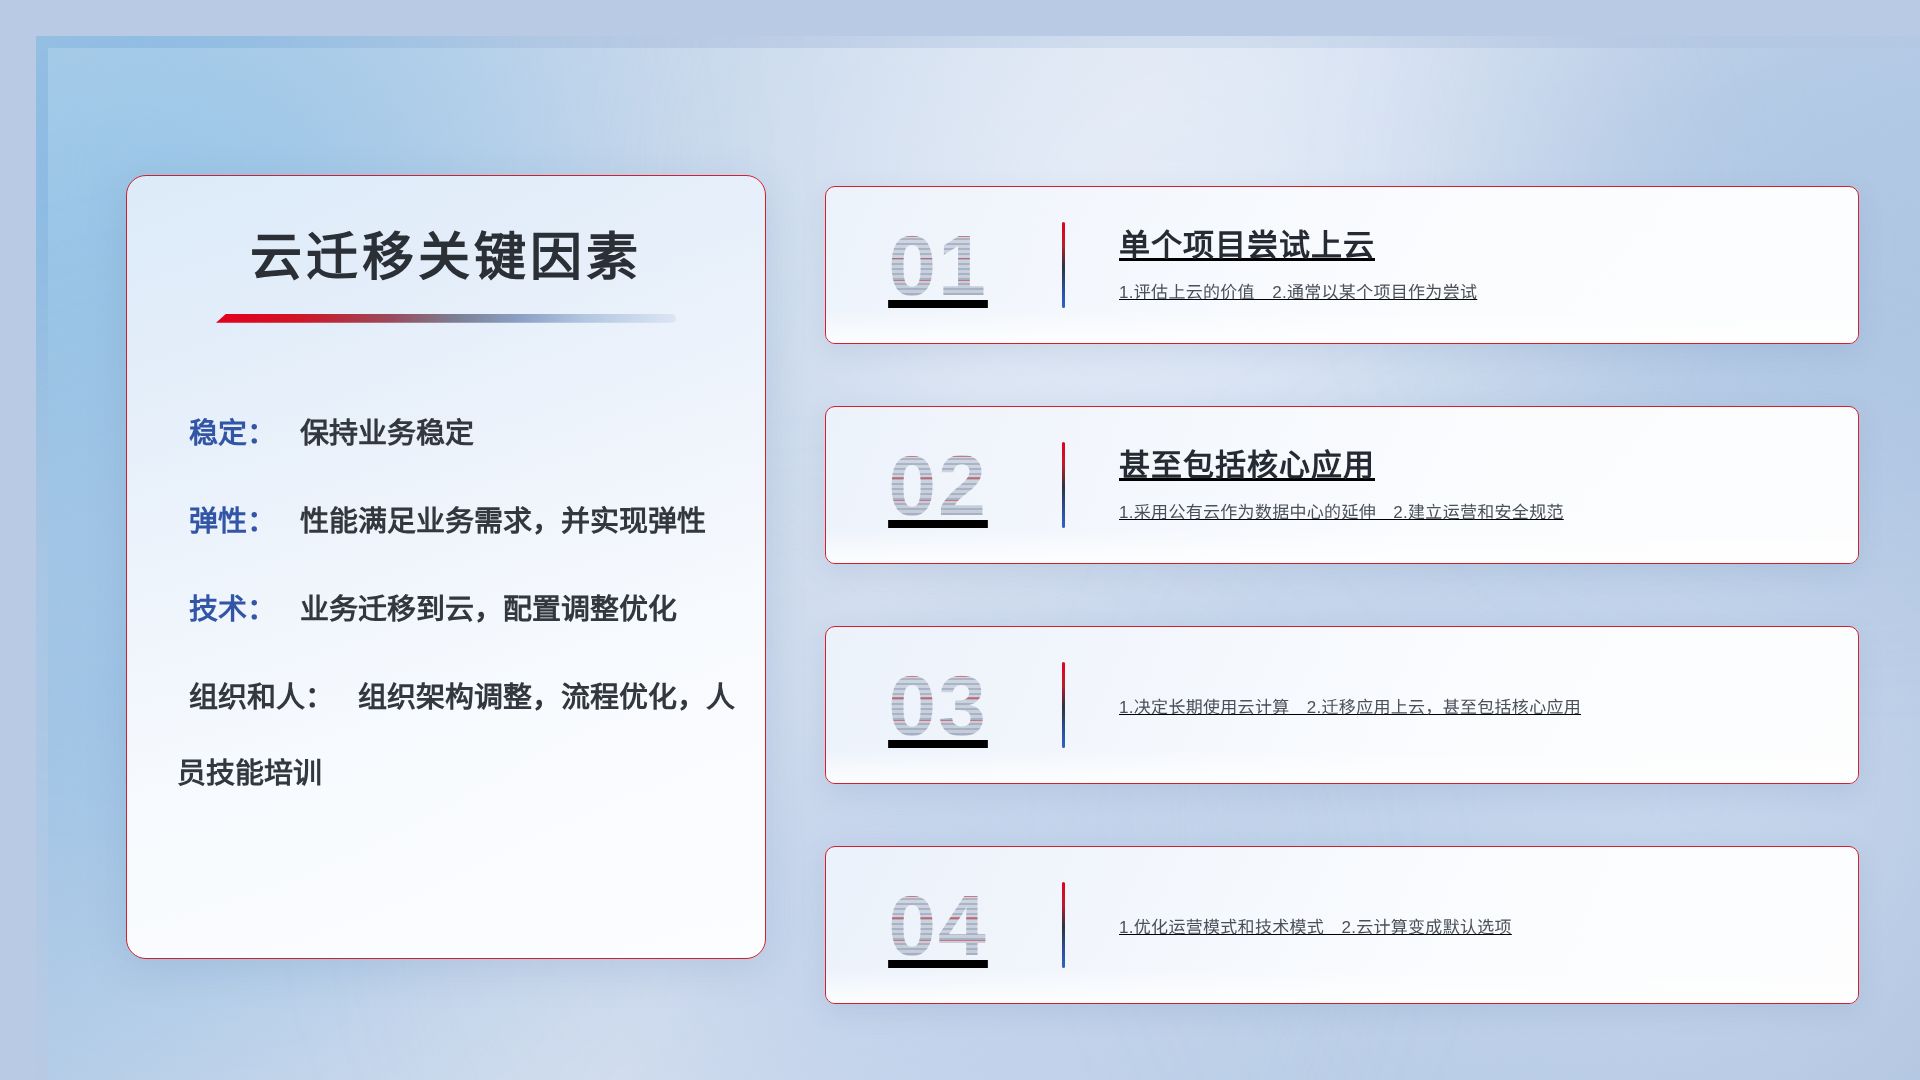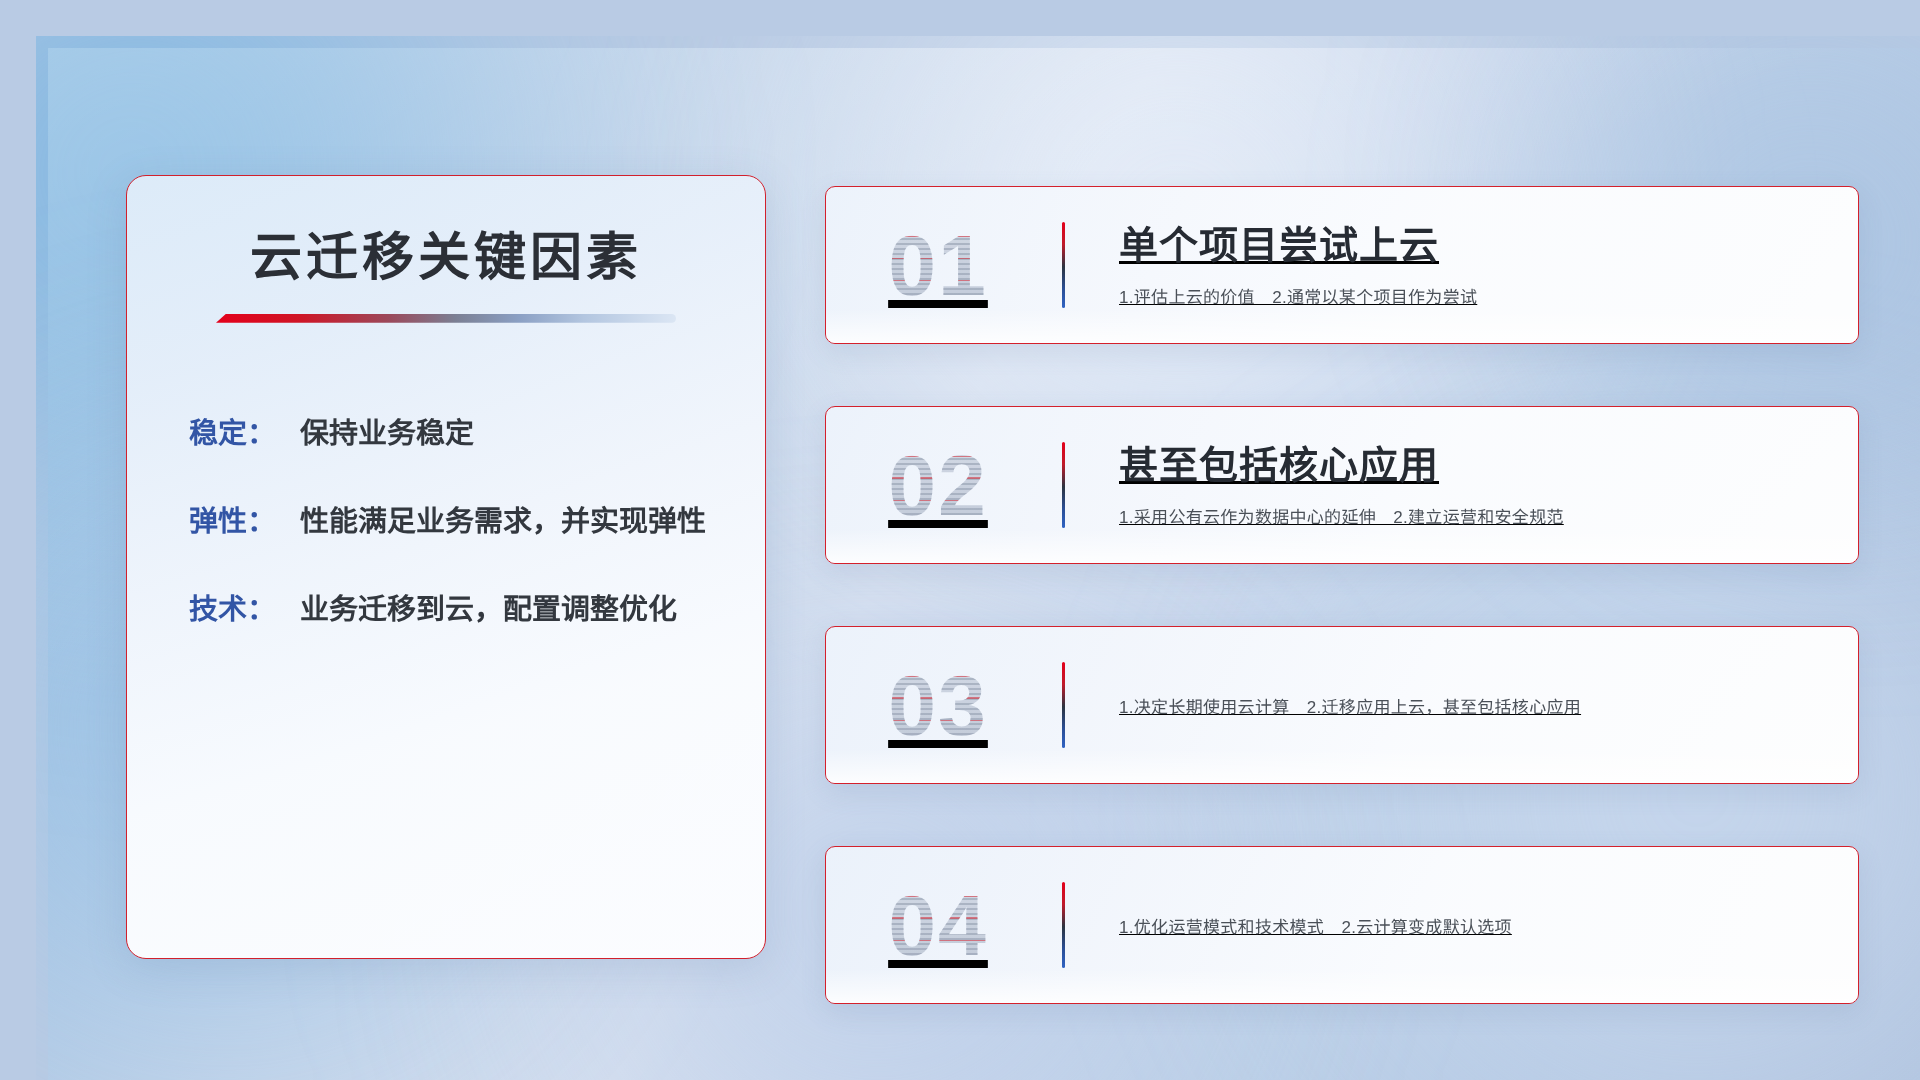--- a/index.html
+++ b/index.html
@@ -133,21 +133,21 @@
         rgba(255,255,255,0) 1.5px, rgba(255,255,255,0) 22px);
     font:inherit; letter-spacing:inherit;
   }
   .card-div{
     width:3px; height:86px; flex:none; margin-right:30px;
     background:linear-gradient(180deg,#e3001b 0%,#c01a2a 26%,#2c3440 52%,#2b4f96 78%,#2f63c4 100%);
     border-radius:2px;
   }
   .card-body{ flex:1; padding-right:34px; }
   .card-title{
-    font-size:39px; font-weight:700; color:#262b33;
+    font-size:31px; font-weight:700; color:#262b33;
     letter-spacing:1px; line-height:1.25;
   }
   .card-sub{
     margin-top:12px;
     font-size:17px; color:#4a5058; letter-spacing:.3px;
   }
 </style>
 </head>
 <body>
 
@@ -162,20 +162,21 @@
   <div class="sheen"></div>
 </div>
 
 <section id="left-panel">
   <h1 class="panel-title">云迁移关键因素</h1>
   <div class="panel-rule"></div>
   <div class="factors" id="factor-list">
       <div class="factor"><span class="k">稳定：</span><span>保持业务稳定</span></div>
       <div class="factor"><span class="k">弹性：</span><span>性能满足业务需求，并实现弹性</span></div>
       <div class="factor"><span class="k">技术：</span><span>业务迁移到云，配置调整优化</span></div>
+      <div class="factor wrap"><span>组织和人：</span><span>组织架构调整，流程优化，人员技能培训</span></div>
     </div>
 </section>
 
 <section id="cards">
     <div class="card">
       <div class="card-num">01<span class="tint">01</span></div>
       <div class="card-div"></div>
       <div class="card-body">
         <div class="card-title">单个项目尝试上云</div>
         <div class="card-sub">1.评估上云的价值　2.通常以某个项目作为尝试</div>

